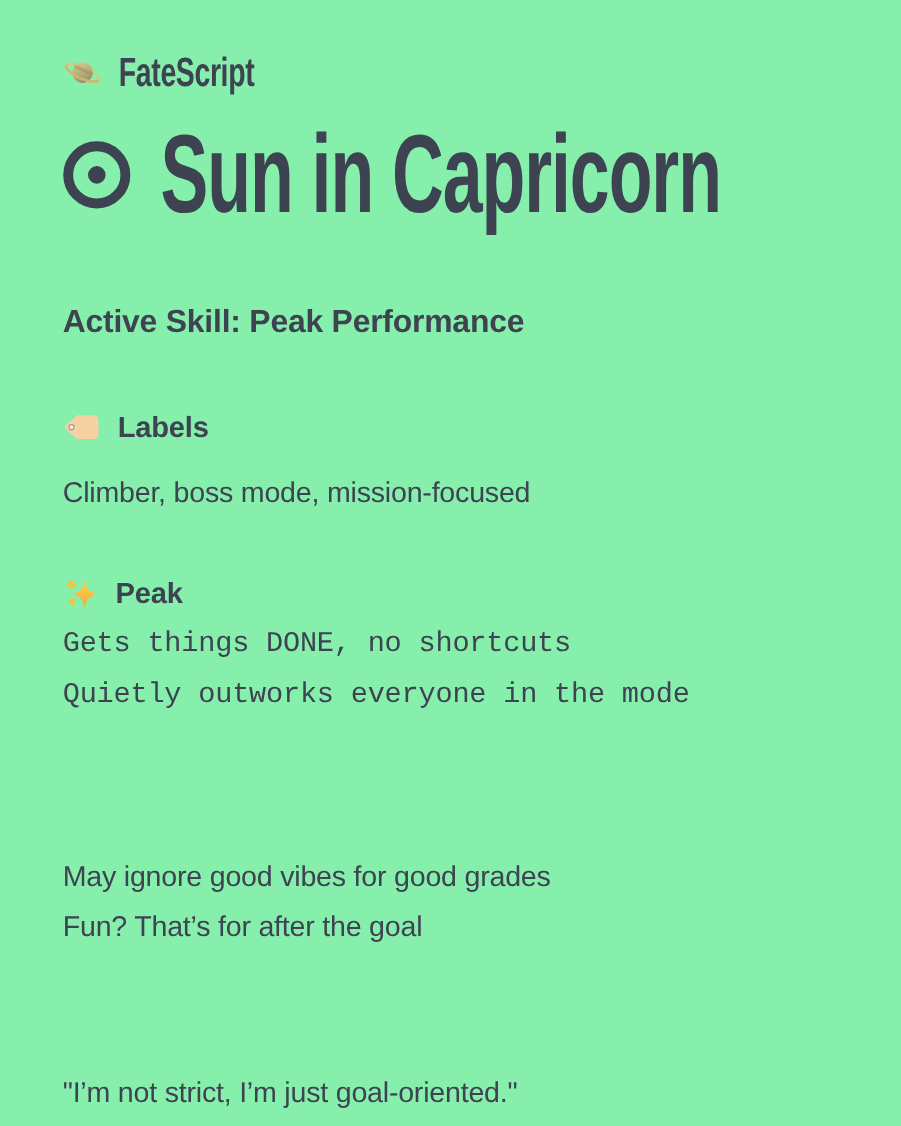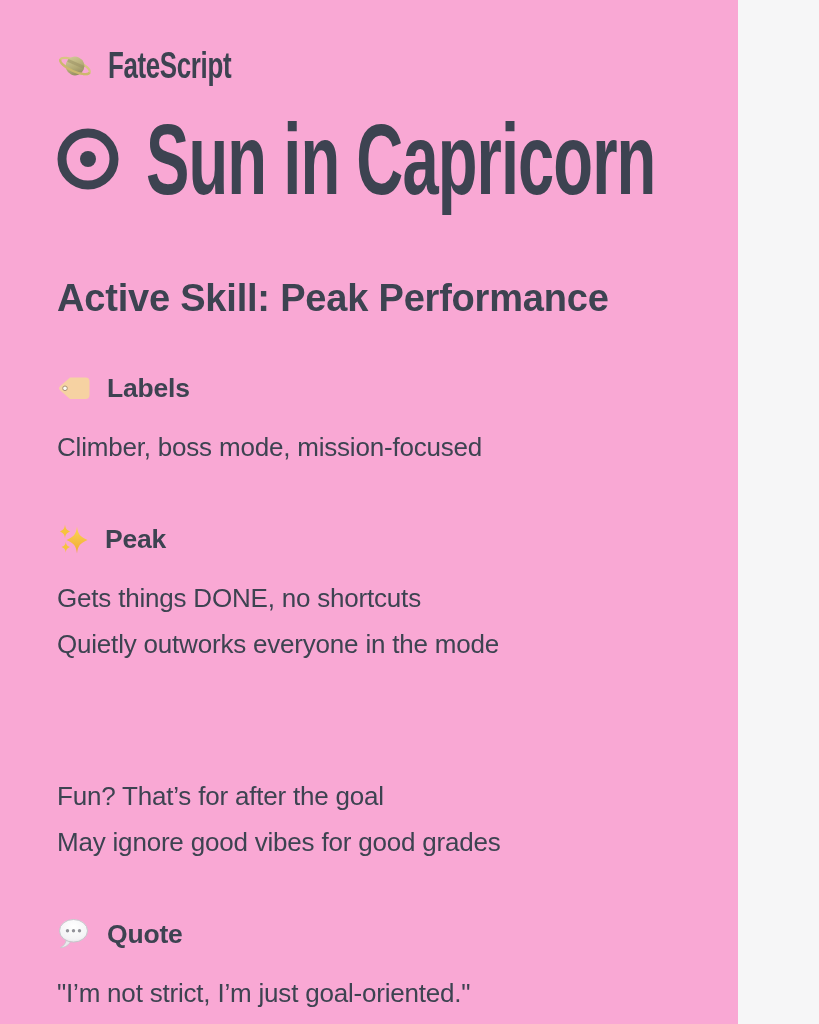--- a/index.html
+++ b/index.html
@@ -3,55 +3,55 @@
 <meta charset="utf-8">
 <style>
   html, body { margin: 0; padding: 0; }
   body {
     background: #f6f6f7;
     font-family: "Liberation Sans", "DejaVu Sans", sans-serif;
     color: #3d4351;
   }
   .page {
     position: relative;
-    width: 738px;
+    width: 819px;
     height: 1024px;
-    background: #f9a8d4;
+    background: #86efac;
     overflow: hidden;
   }
   .abs { position: absolute; left: 57px; }
   .row { display: flex; align-items: center; }
 
   
   .display {
     font-weight: bold;
     transform-origin: 0 50%;
     white-space: nowrap;
     color: #3d4351;
   }
   .brand-row  { top: 46px; gap: 15px; height: 40px; }
   .brand-text { font-size: 37px; transform: scaleX(0.70); letter-spacing: -0.5px; }
 
   .title-row  { top: 110px; gap: 27px; height: 98px; }
   .title-text { font-size: 101px; transform: scaleX(0.645); letter-spacing: -1.5px; }
 
   .subtitle {
     top: 277px;
-    font-size: 38px;
+    font-size: 29px;
     font-weight: bold;
     letter-spacing: -0.2px;
   }
 
   .sec-head  { gap: 16px; height: 40px; }
   .sec-label { font-size: 26.5px; font-weight: bold; letter-spacing: -0.2px; }
 
   .body-text { font-size: 26px; line-height: 46px; letter-spacing: -0.2px; }
 
   #sec-labels { top: 368px; }  #txt-labels { top: 424px; }
-  #sec-buff   { top: 519px; }  #txt-buff   { top: 575px; }
+  #sec-buff   { top: 519px; }  #txt-buff   { top: 562px; font-family: Liberation Mono, monospace; }
   #sec-debuff { top: 717px; }  #txt-debuff { top: 773px; }
   #sec-quote  { top: 914px; }  #txt-quote  { top: 970px; }
 
   .icon { flex: 0 0 auto; display: block; }
 </style>
 </head>
 <body>
 
 <div class="page">
 
@@ -108,38 +108,21 @@
       <path d="M8.8,18.5 C9.2,21.9 10.1,22.8 13,24.1 C10.1,25.4 9.2,26.3 8.8,29.7 C8.4,26.3 7.5,25.4 4.6,24.1 C7.5,22.8 8.4,21.9 8.8,18.5 Z" fill="#f6c33d"></path>
     </svg>
     <span class="sec-label">Peak</span>
   </div>
   <div class="abs body-text" id="txt-buff">
     <div>Gets things DONE, no shortcuts</div>
     <div>Quietly outworks everyone in the mode</div>
   </div>
 
   <div class="abs body-text" id="txt-debuff">
+    <div>May ignore good vibes for good grades</div>
     <div>Fun? That’s for after the goal</div>
-    <div>May ignore good vibes for good grades</div>
   </div>
 
-  <div class="abs row sec-head" id="sec-quote">
-    <svg class="icon" width="34" height="32" viewBox="0 0 34 32">
-      <defs>
-        <radialGradient id="bub" cx="50%" cy="32%" r="80%">
-          <stop offset="0%" stop-color="#ffffff"></stop>
-          <stop offset="70%" stop-color="#f3f3f5"></stop>
-          <stop offset="100%" stop-color="#d9d9dd"></stop>
-        </radialGradient>
-      </defs>
-      <path d="M9.5,21.5 C8.8,25.2 6.8,27.8 3.5,29.6 C8.2,29.6 12,27 13.6,23.2 Z" fill="#e9e9ec" stroke="#c6c6cb" stroke-width="0.8"></path>
-      <ellipse cx="16.5" cy="12.8" rx="14" ry="11.3" fill="url(#bub)" stroke="#c6c6cb" stroke-width="1"></ellipse>
-      <circle cx="10.5" cy="12.8" r="1.7" fill="#93939a"></circle>
-      <circle cx="16.5" cy="12.8" r="1.7" fill="#93939a"></circle>
-      <circle cx="22.5" cy="12.8" r="1.7" fill="#93939a"></circle>
-    </svg>
-    <span class="sec-label">Quote</span>
-  </div>
   <div class="abs body-text" id="txt-quote">
     <div>"I’m not strict, I’m just goal-oriented."</div>
   </div>
 
 </div>
 
 </body></html>

